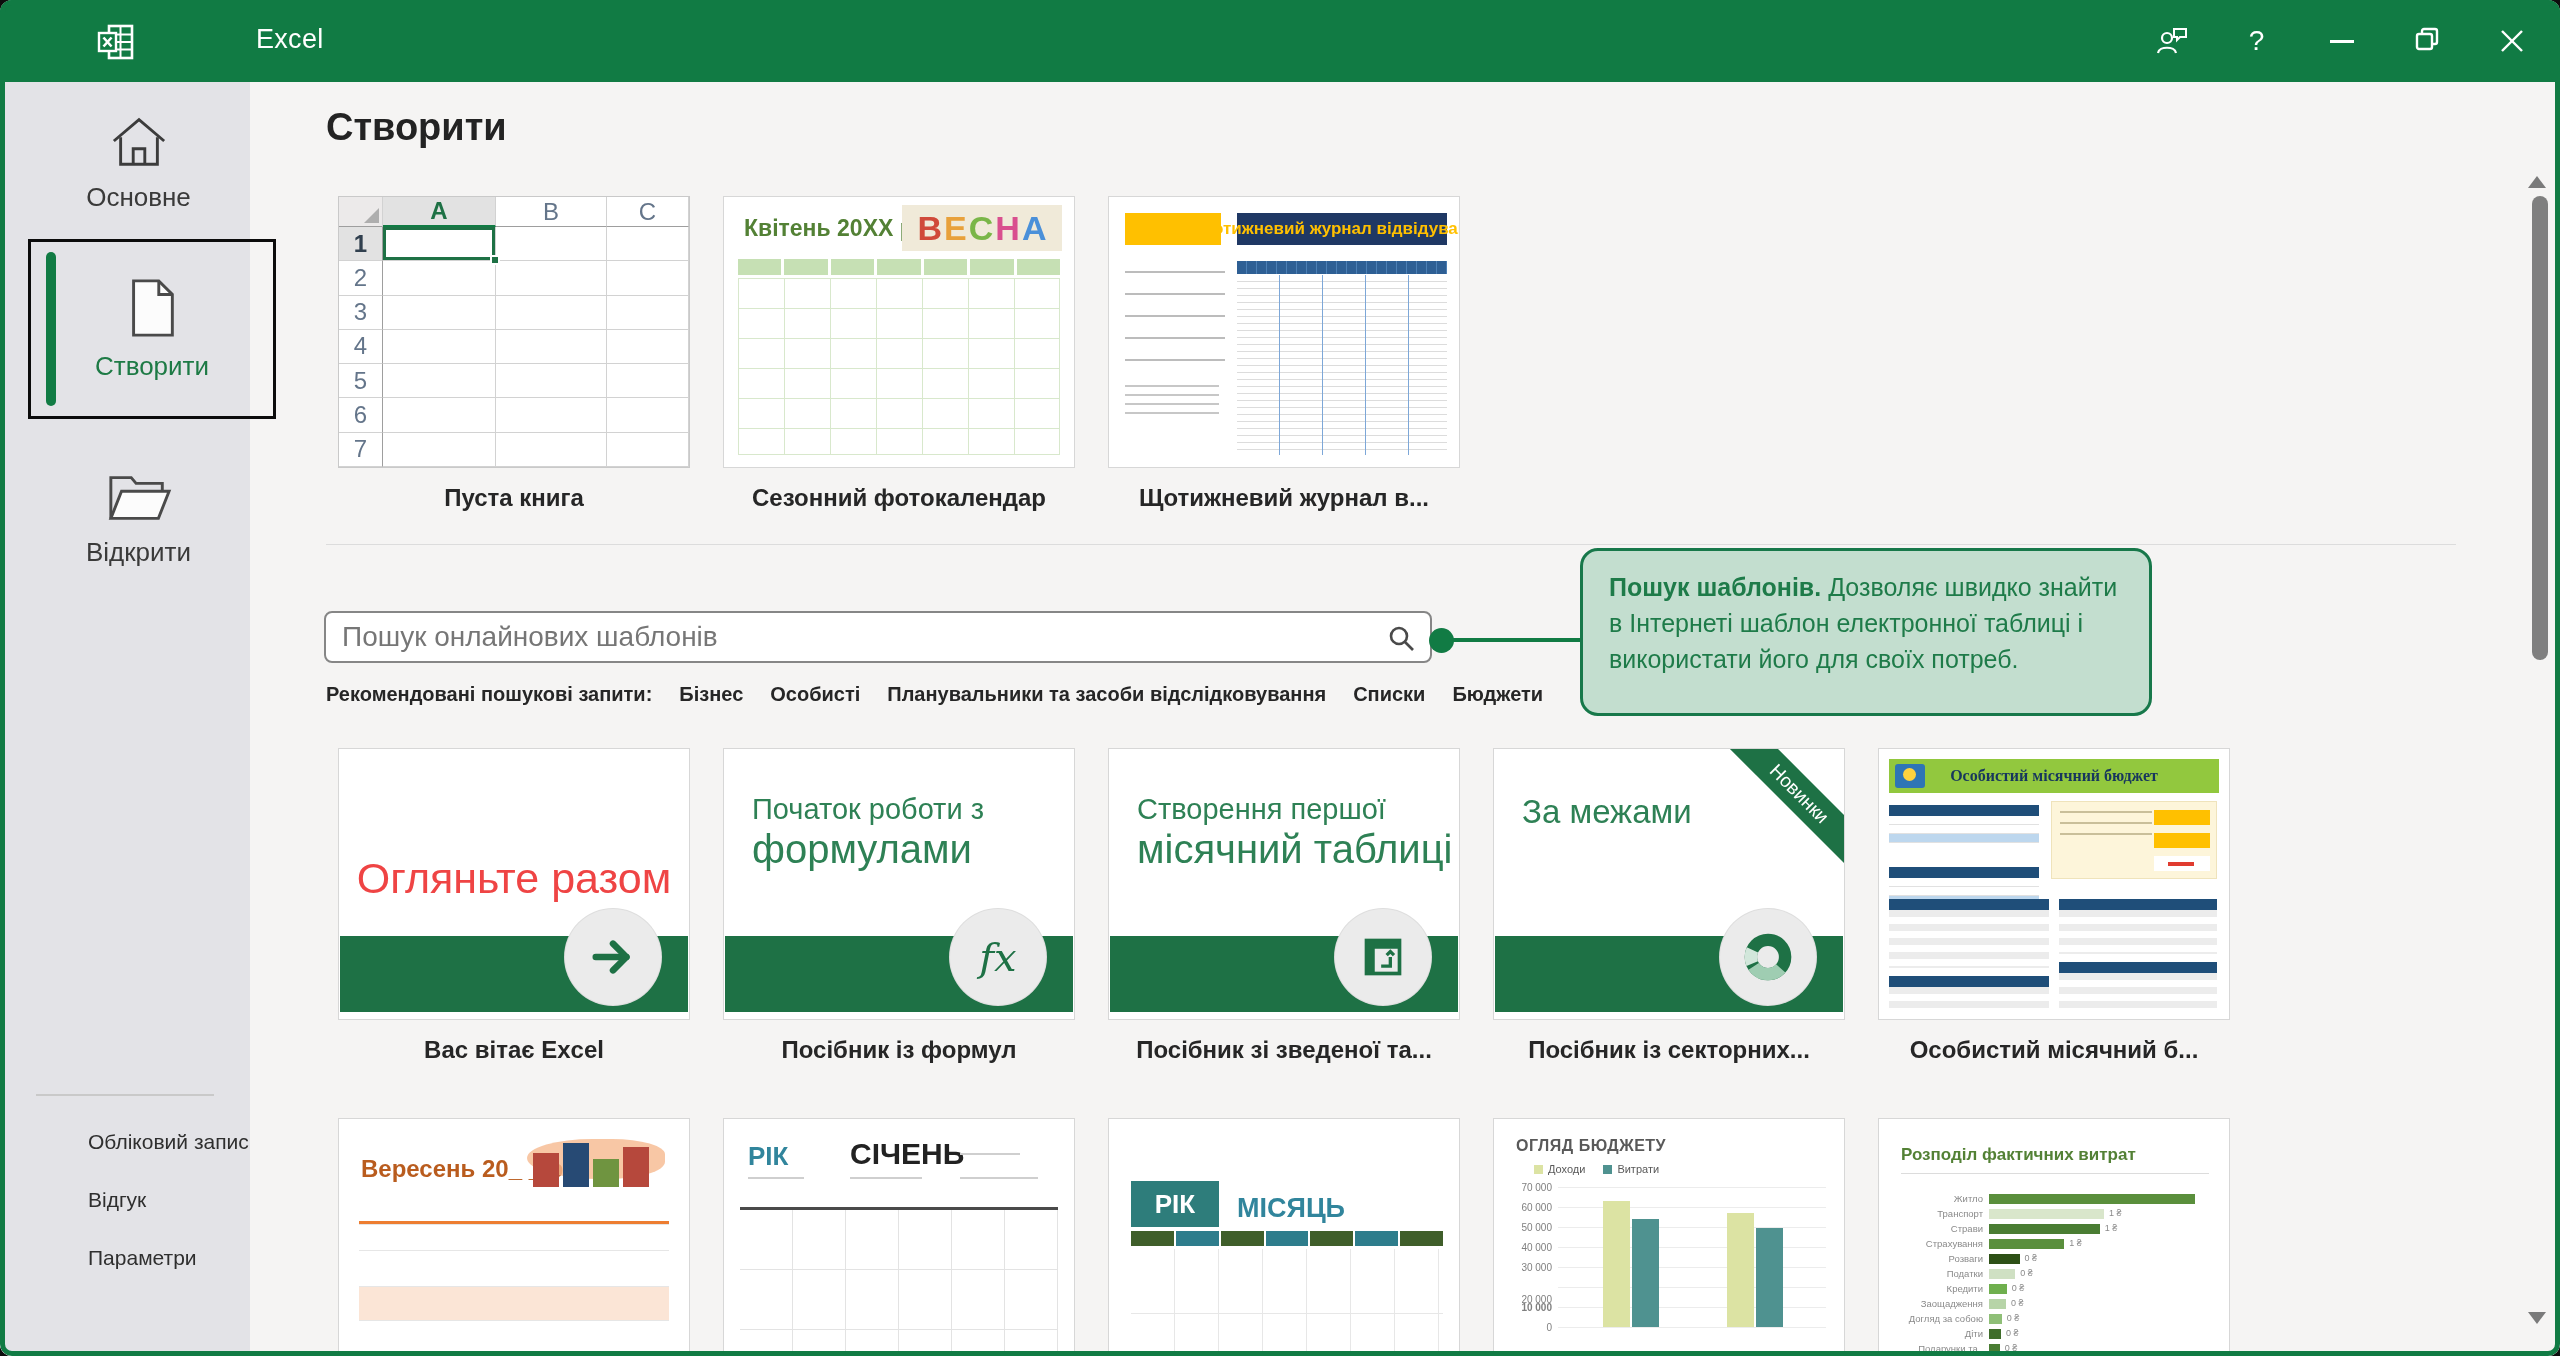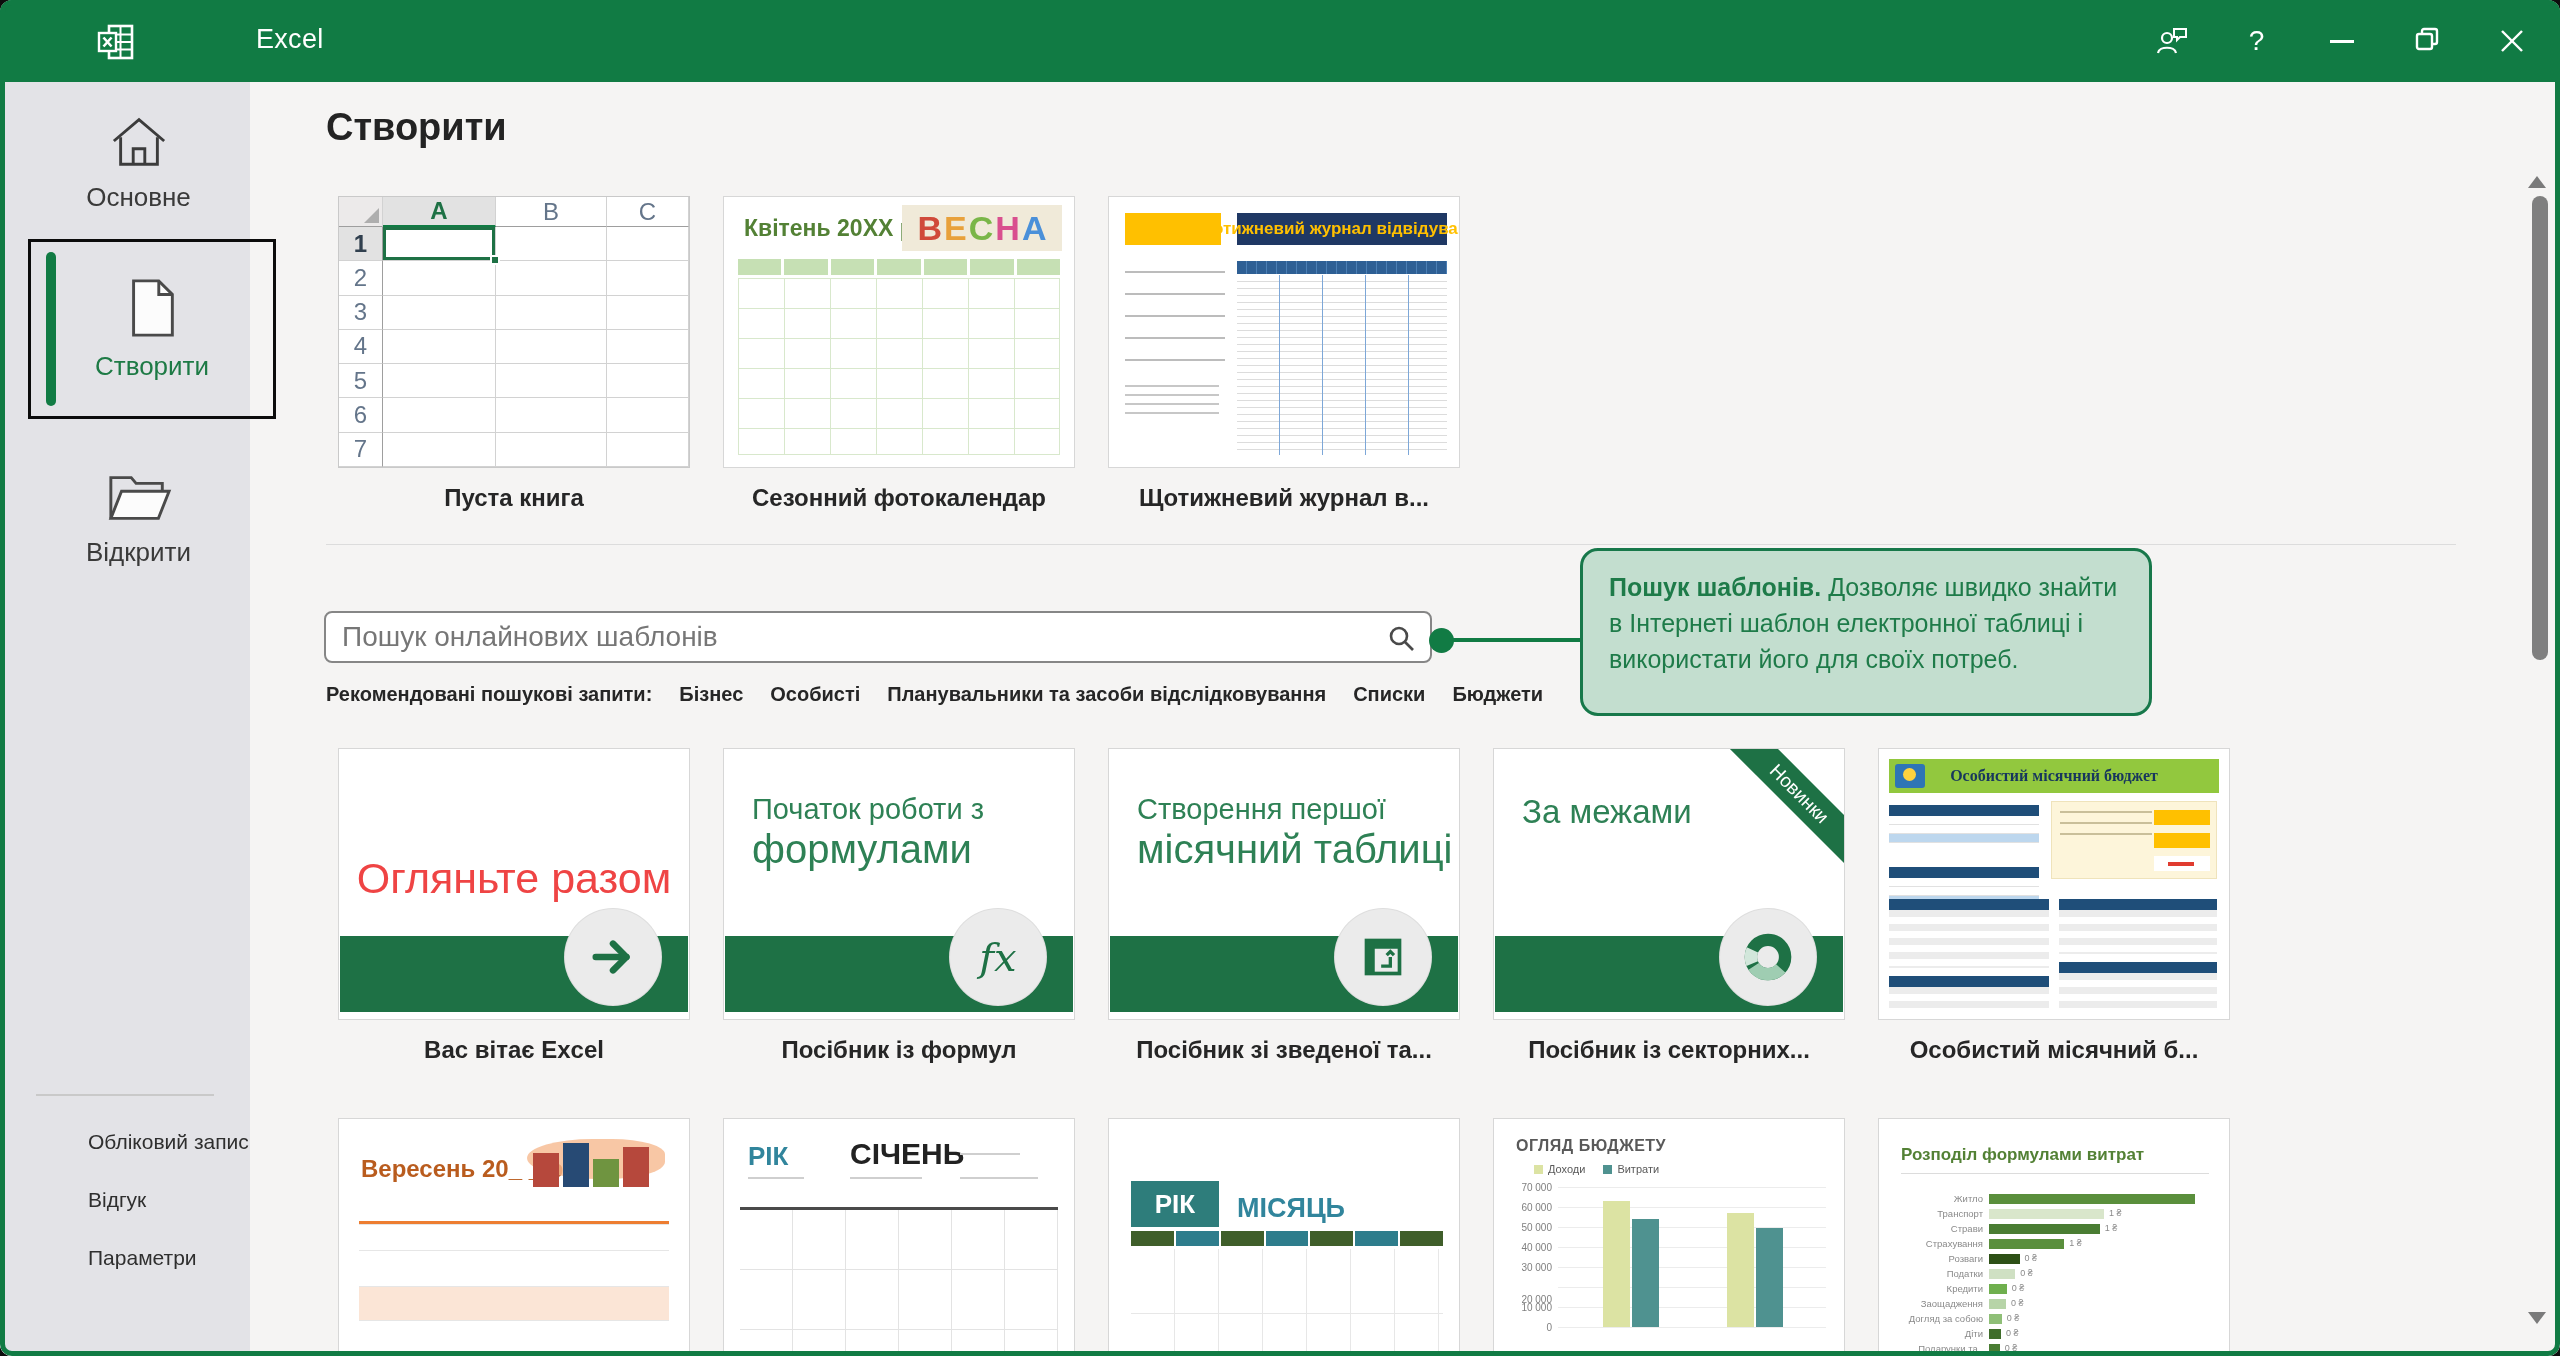--- a/index.html
+++ b/index.html
@@ -600,34 +600,34 @@
                 <span class="bc-ytick" style="top: 20px;">60 000</span>
                 <div class="bc-grid" style="top: 40px;"></div>
                 <span class="bc-ytick" style="top: 40px;">50 000</span>
                 <div class="bc-grid" style="top: 60px;"></div>
                 <span class="bc-ytick" style="top: 60px;">40 000</span>
                 <div class="bc-grid" style="top: 80px;"></div>
                 <span class="bc-ytick" style="top: 80px;">30 000</span>
                 <div class="bc-grid" style="top: 100px;"></div>
                 <span class="bc-ytick" style="top: 112px;">20 000</span>
                 <div class="bc-grid" style="top: 120px;"></div>
-                <span class="bc-ytick" style="top: 120px;">10 000</span>
+                <span class="bc-ytick" style="top: 120px; font-weight: bold;">10 000</span>
                 <div class="bc-grid" style="top: 140px;"></div>
                 <span class="bc-ytick" style="top: 140px;">0</span>
                 <div class="bc-bar" style="width: 27px; height: 126px; left: 44.9px; background: rgb(220, 227, 163);"></div>
                 <div class="bc-bar" style="width: 27px; height: 108px; left: 73.9px; background: rgb(79, 146, 144);"></div>
                 <div class="bc-bar" style="width: 27px; height: 114px; left: 169.1px; background: rgb(220, 227, 163);"></div>
                 <div class="bc-bar" style="width: 27px; height: 99px; left: 198.1px; background: rgb(79, 146, 144);"></div>
               </div>
           </div>
         </div>
 
         <div class="card">
           <div class="thumb" id="expense-chart">
-            <div class="ec-title">Розподіл формулами витрат</div>
+            <div class="ec-title">Розподіл фактичних витрат</div>
             <div class="ec-rows" id="ec-rows">
                 <div class="ec-row">
                   <span class="ec-cat">Житло</span>
                   <span class="ec-barzone">
                     <span class="ec-bar" style="width: 206px; background: rgb(90, 143, 60);"></span>
                   </span>
                 </div>
                 <div class="ec-row">
                   <span class="ec-cat">Транспорт</span>
                   <span class="ec-barzone">

